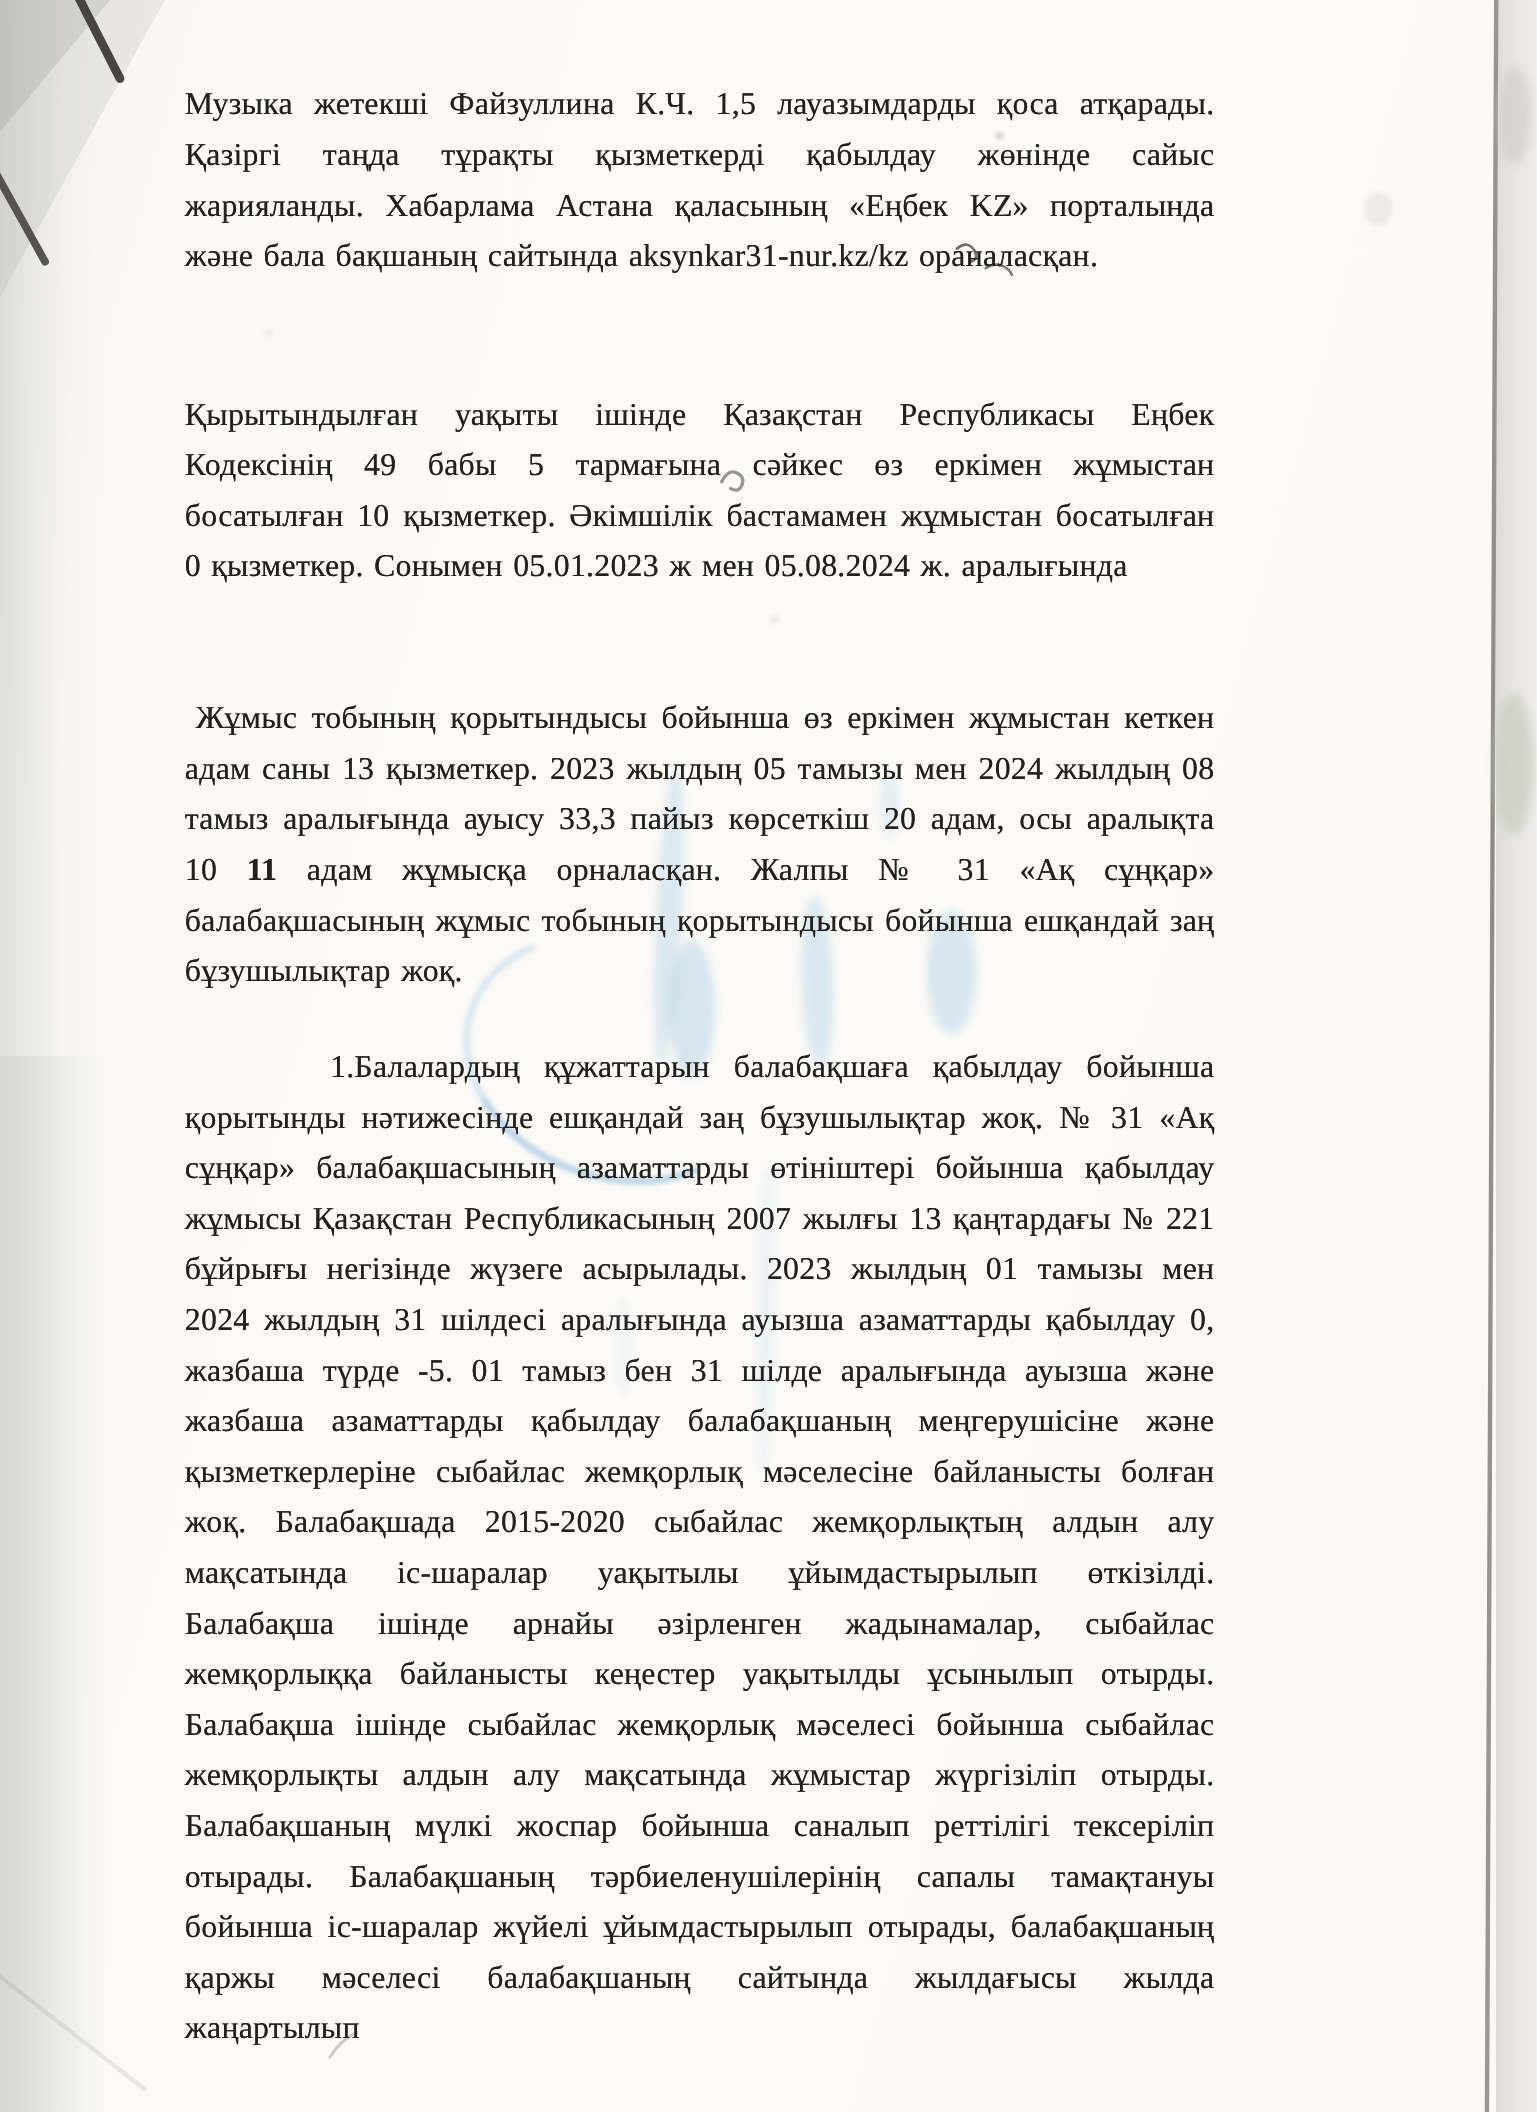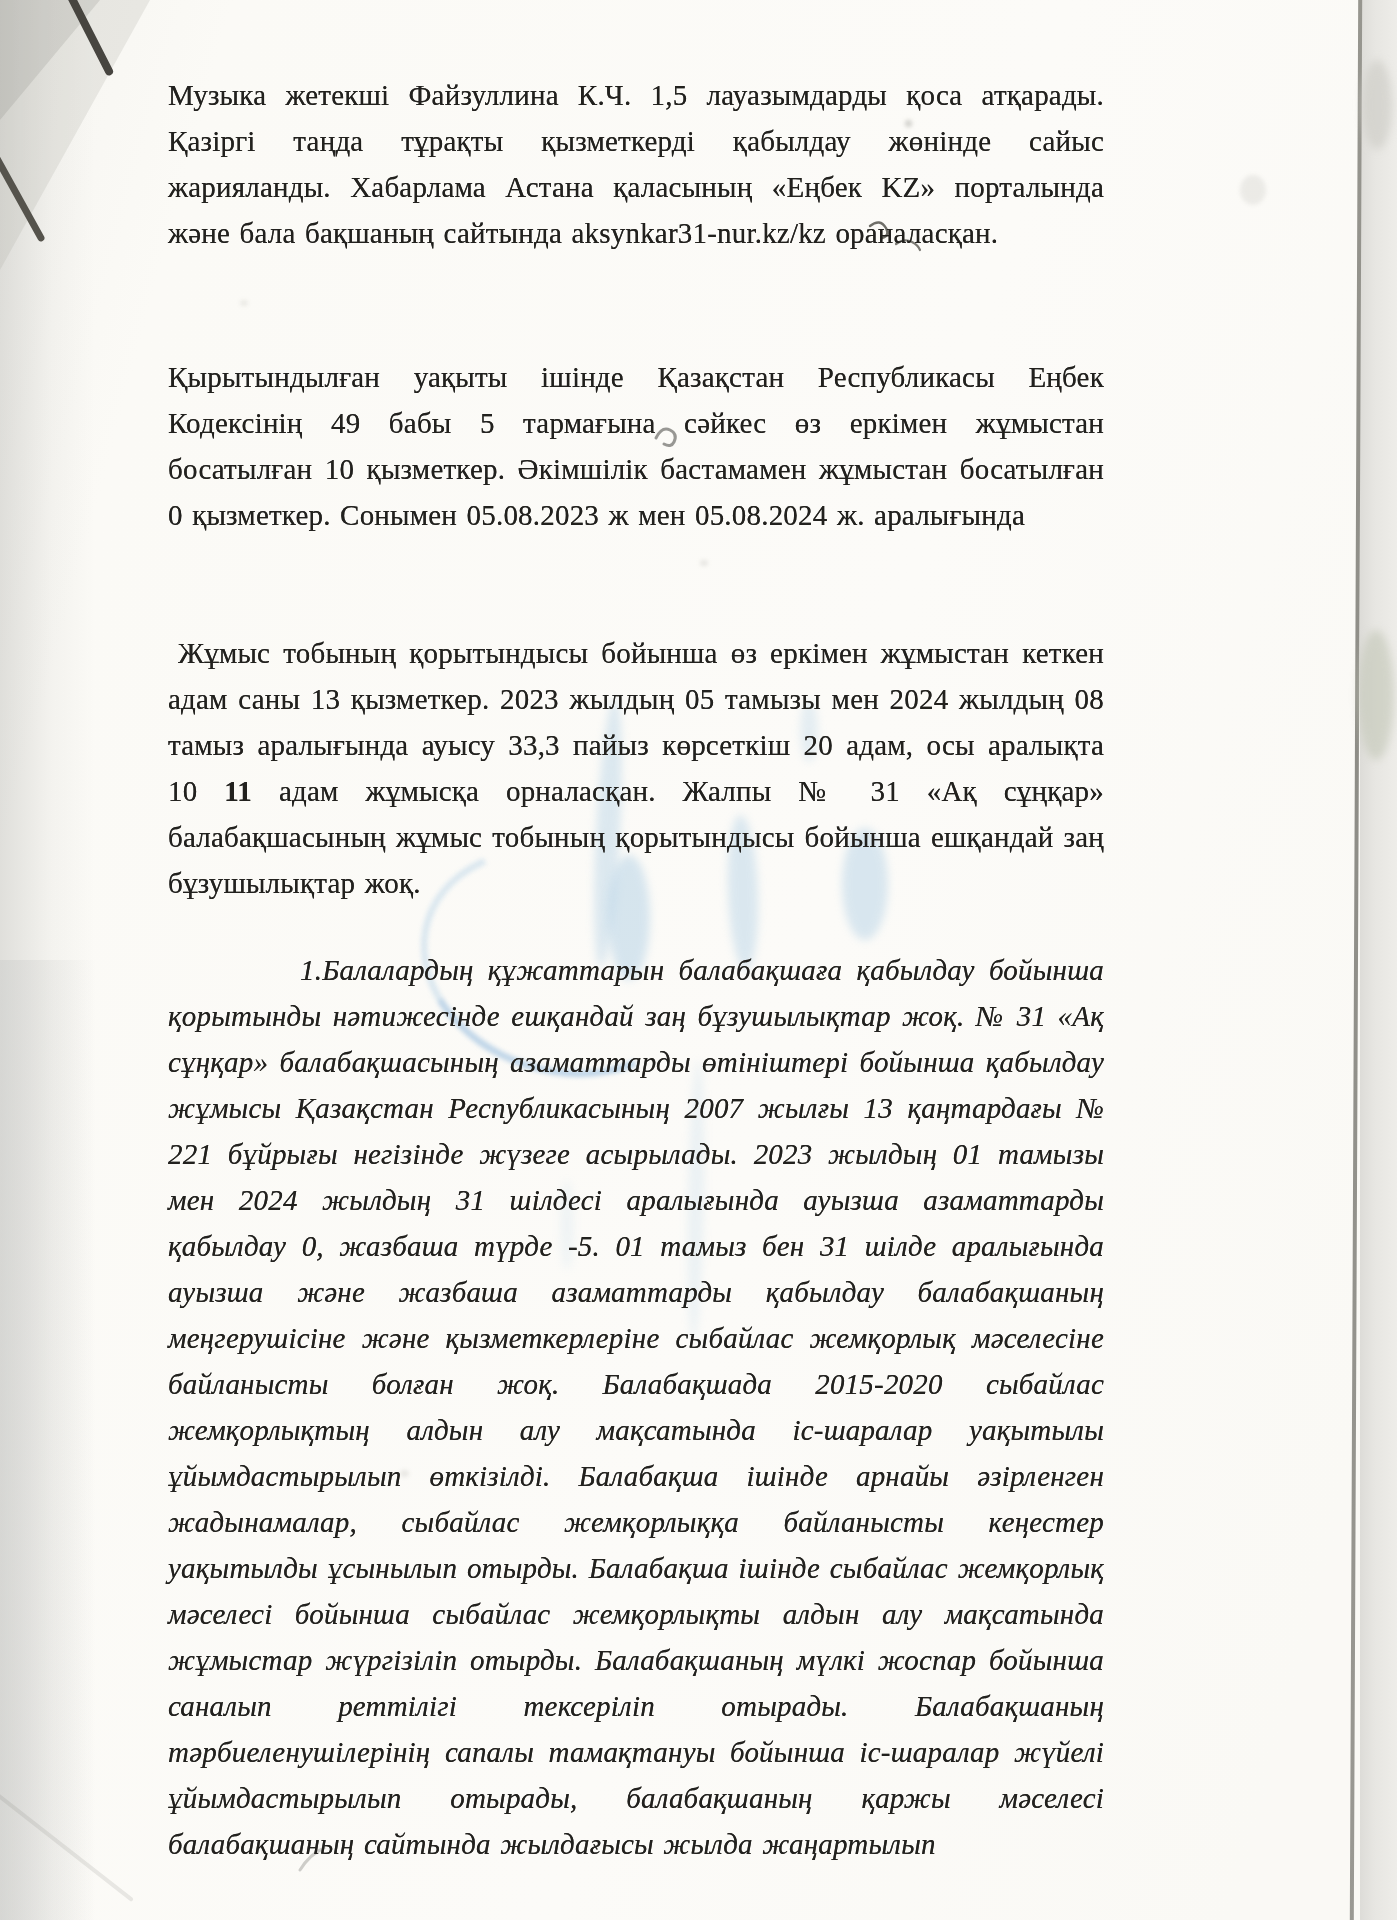--- a/index.html
+++ b/index.html
@@ -106,21 +106,21 @@
     color: #22211e;
     text-align: justify;
     letter-spacing: 0.2px;
     word-spacing: 2px;
     text-shadow: 0 0 0.5px rgba(20,20,18,0.8);
   }
   .para b { font-weight: bold; }
   #p1 { top: 72px; }
   #p2 { top: 354px; }
   #p3 { top: 630px; text-indent: 10px; }
-  #p4 { top: 947px; text-indent: 132px; font-style: italic; }
+  #p4 { top: 947px; text-indent: 132px; }
   
   .ink {
     position: absolute;
     background: #a9cbe3;
     border-radius: 50%;
     filter: blur(4px);
   }
   .stamp-arc {
     position: absolute;
     left: 418px; top: 850px;
@@ -180,19 +180,19 @@
   </svg>
 
   <div class="speck" style="left:1240px;top:175px;width:26px;height:30px;opacity:.35;"></div>
   <div class="speck" style="left:905px;top:120px;width:7px;height:7px;"></div>
   <div class="speck" style="left:700px;top:560px;width:8px;height:6px;opacity:.5;"></div>
   <div class="speck" style="left:400px;top:1470px;width:9px;height:7px;opacity:.45;"></div>
   <div class="speck" style="left:240px;top:300px;width:8px;height:6px;opacity:.4;"></div>
 
   <div class="para" id="p1">Музыка жетекші Файзуллина К.Ч. 1,5 лауазымдарды қоса атқарады. Қазіргі таңда тұрақты қызметкерді қабылдау жөнінде сайыс жарияланды. Хабарлама Астана қаласының «Еңбек KZ» порталында және бала бақшаның сайтында aksynkar31-nur.kz/kz ораналасқан.</div>
 
-  <div class="para" id="p2">Қырытындылған уақыты ішінде Қазақстан Республикасы Еңбек Кодексінің 49 бабы 5 тармағына сәйкес өз еркімен жұмыстан босатылған 10 қызметкер. Әкімшілік бастамамен жұмыстан босатылған 0 қызметкер. Сонымен 05.08.2023 ж мен 05.08.2024 ж. аралығында</div>
+  <div class="para" id="p2">Қырытындылған уақыты ішінде Қазақстан Республикасы Еңбек Кодексінің 49 бабы 5 тармағына сәйкес өз еркімен жұмыстан босатылған 10 қызметкер. Әкімшілік бастамамен жұмыстан босатылған 0 қызметкер. Сонымен 05.01.2023 ж мен 05.08.2024 ж. аралығында</div>
 
   <div class="para" id="p3"><span>Жұмыс тобының қорытындысы бойынша өз еркімен жұмыстан кеткен адам саны 13 қызметкер. 2023 жылдың 05 тамызы мен 2024 жылдың 08 тамыз аралығында ауысу 33,3 пайыз көрсеткіш 20 адам, осы аралықта 10 </span><b>11</b><span> адам жұмысқа орналасқан. Жалпы № 31 «Ақ сұңқар» балабақшасының жұмыс тобының қорытындысы бойынша ешқандай заң бұзушылықтар жоқ.</span></div>
 
   <div class="para" id="p4">1.Балалардың құжаттарын балабақшаға қабылдау бойынша қорытынды нәтижесінде ешқандай заң бұзушылықтар жоқ. № 31 «Ақ сұңқар» балабақшасының азаматтарды өтініштері бойынша қабылдау жұмысы Қазақстан Республикасының 2007 жылғы 13 қаңтардағы № 221 бұйрығы негізінде жүзеге асырылады. 2023 жылдың 01 тамызы мен 2024 жылдың 31 шілдесі аралығында ауызша азаматтарды қабылдау 0, жазбаша түрде -5. 01 тамыз бен 31 шілде аралығында ауызша және жазбаша азаматтарды қабылдау балабақшаның меңгерушісіне және қызметкерлеріне сыбайлас жемқорлық мәселесіне байланысты болған жоқ. Балабақшада 2015-2020 сыбайлас жемқорлықтың алдын алу мақсатында іс-шаралар уақытылы ұйымдастырылып өткізілді. Балабақша ішінде арнайы әзірленген жадынамалар, сыбайлас жемқорлыққа байланысты кеңестер уақытылды ұсынылып отырды. Балабақша ішінде сыбайлас жемқорлық мәселесі бойынша сыбайлас жемқорлықты алдын алу мақсатында жұмыстар жүргізіліп отырды. Балабақшаның мүлкі жоспар бойынша саналып реттілігі тексеріліп отырады. Балабақшаның тәрбиеленушілерінің сапалы тамақтануы бойынша іс-шаралар жүйелі ұйымдастырылып отырады, балабақшаның қаржы мәселесі балабақшаның сайтында жылдағысы жылда жаңартылып</div>
 
 </div>
 
 </body></html>

